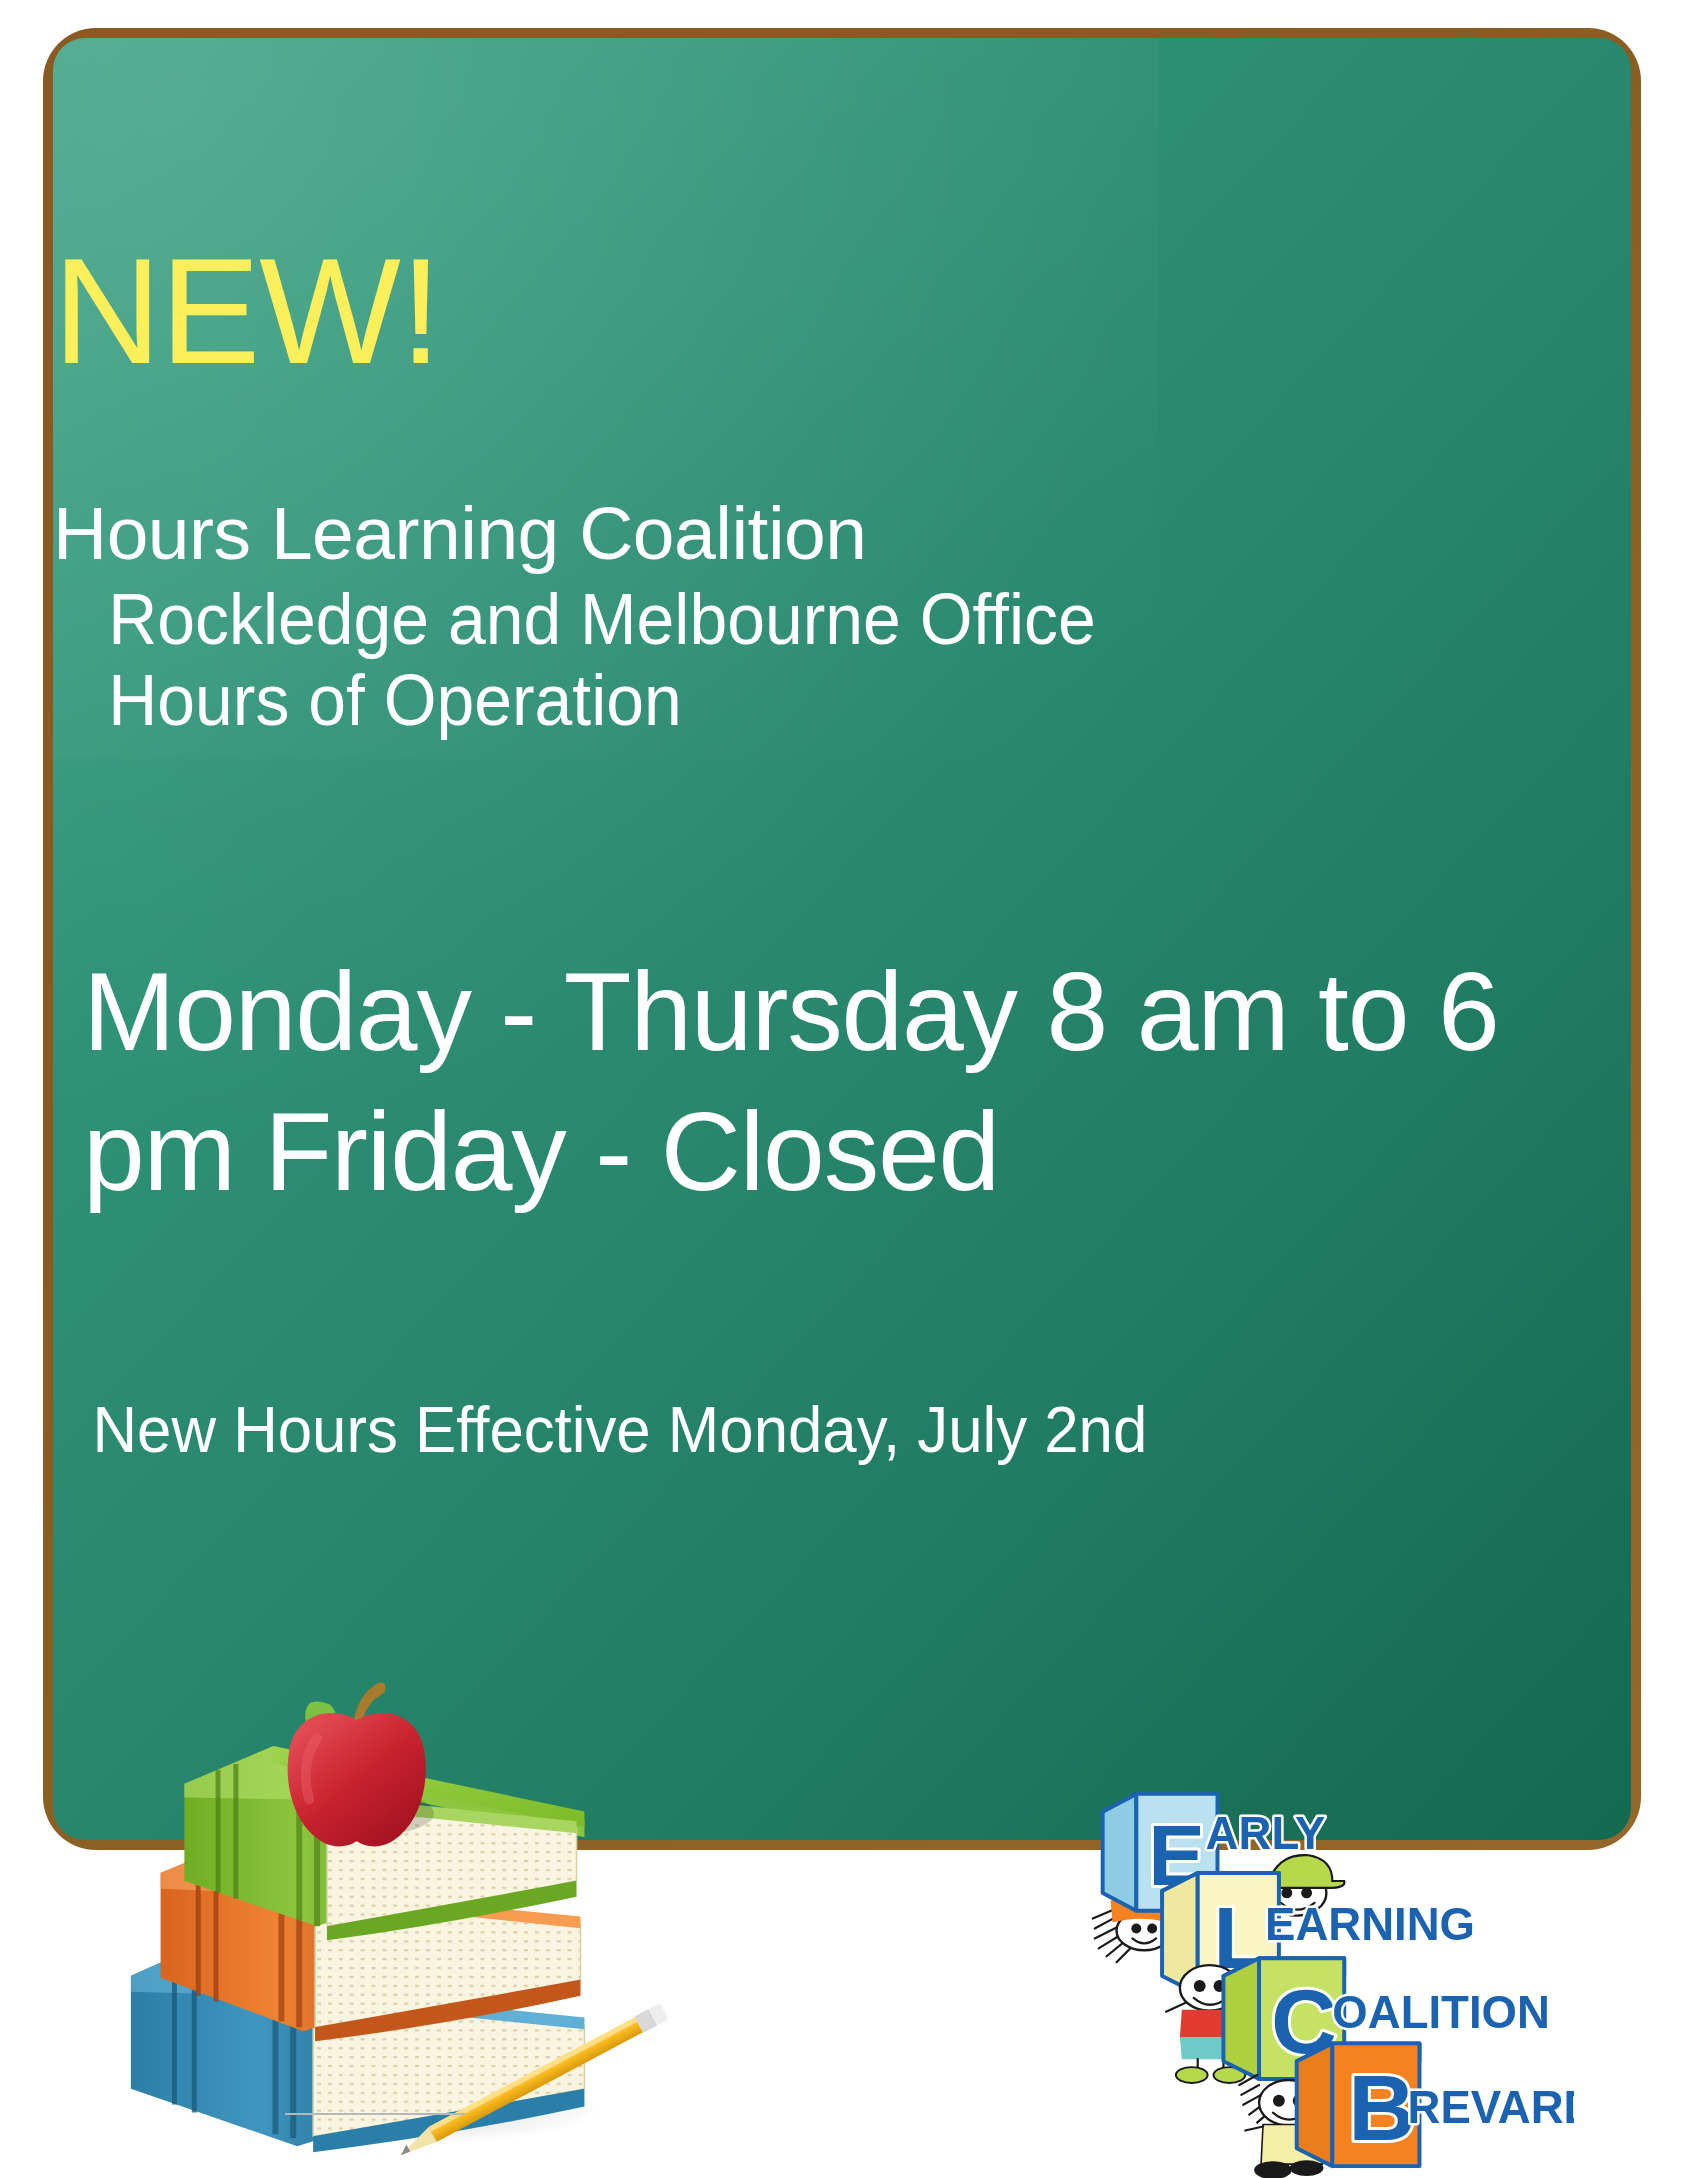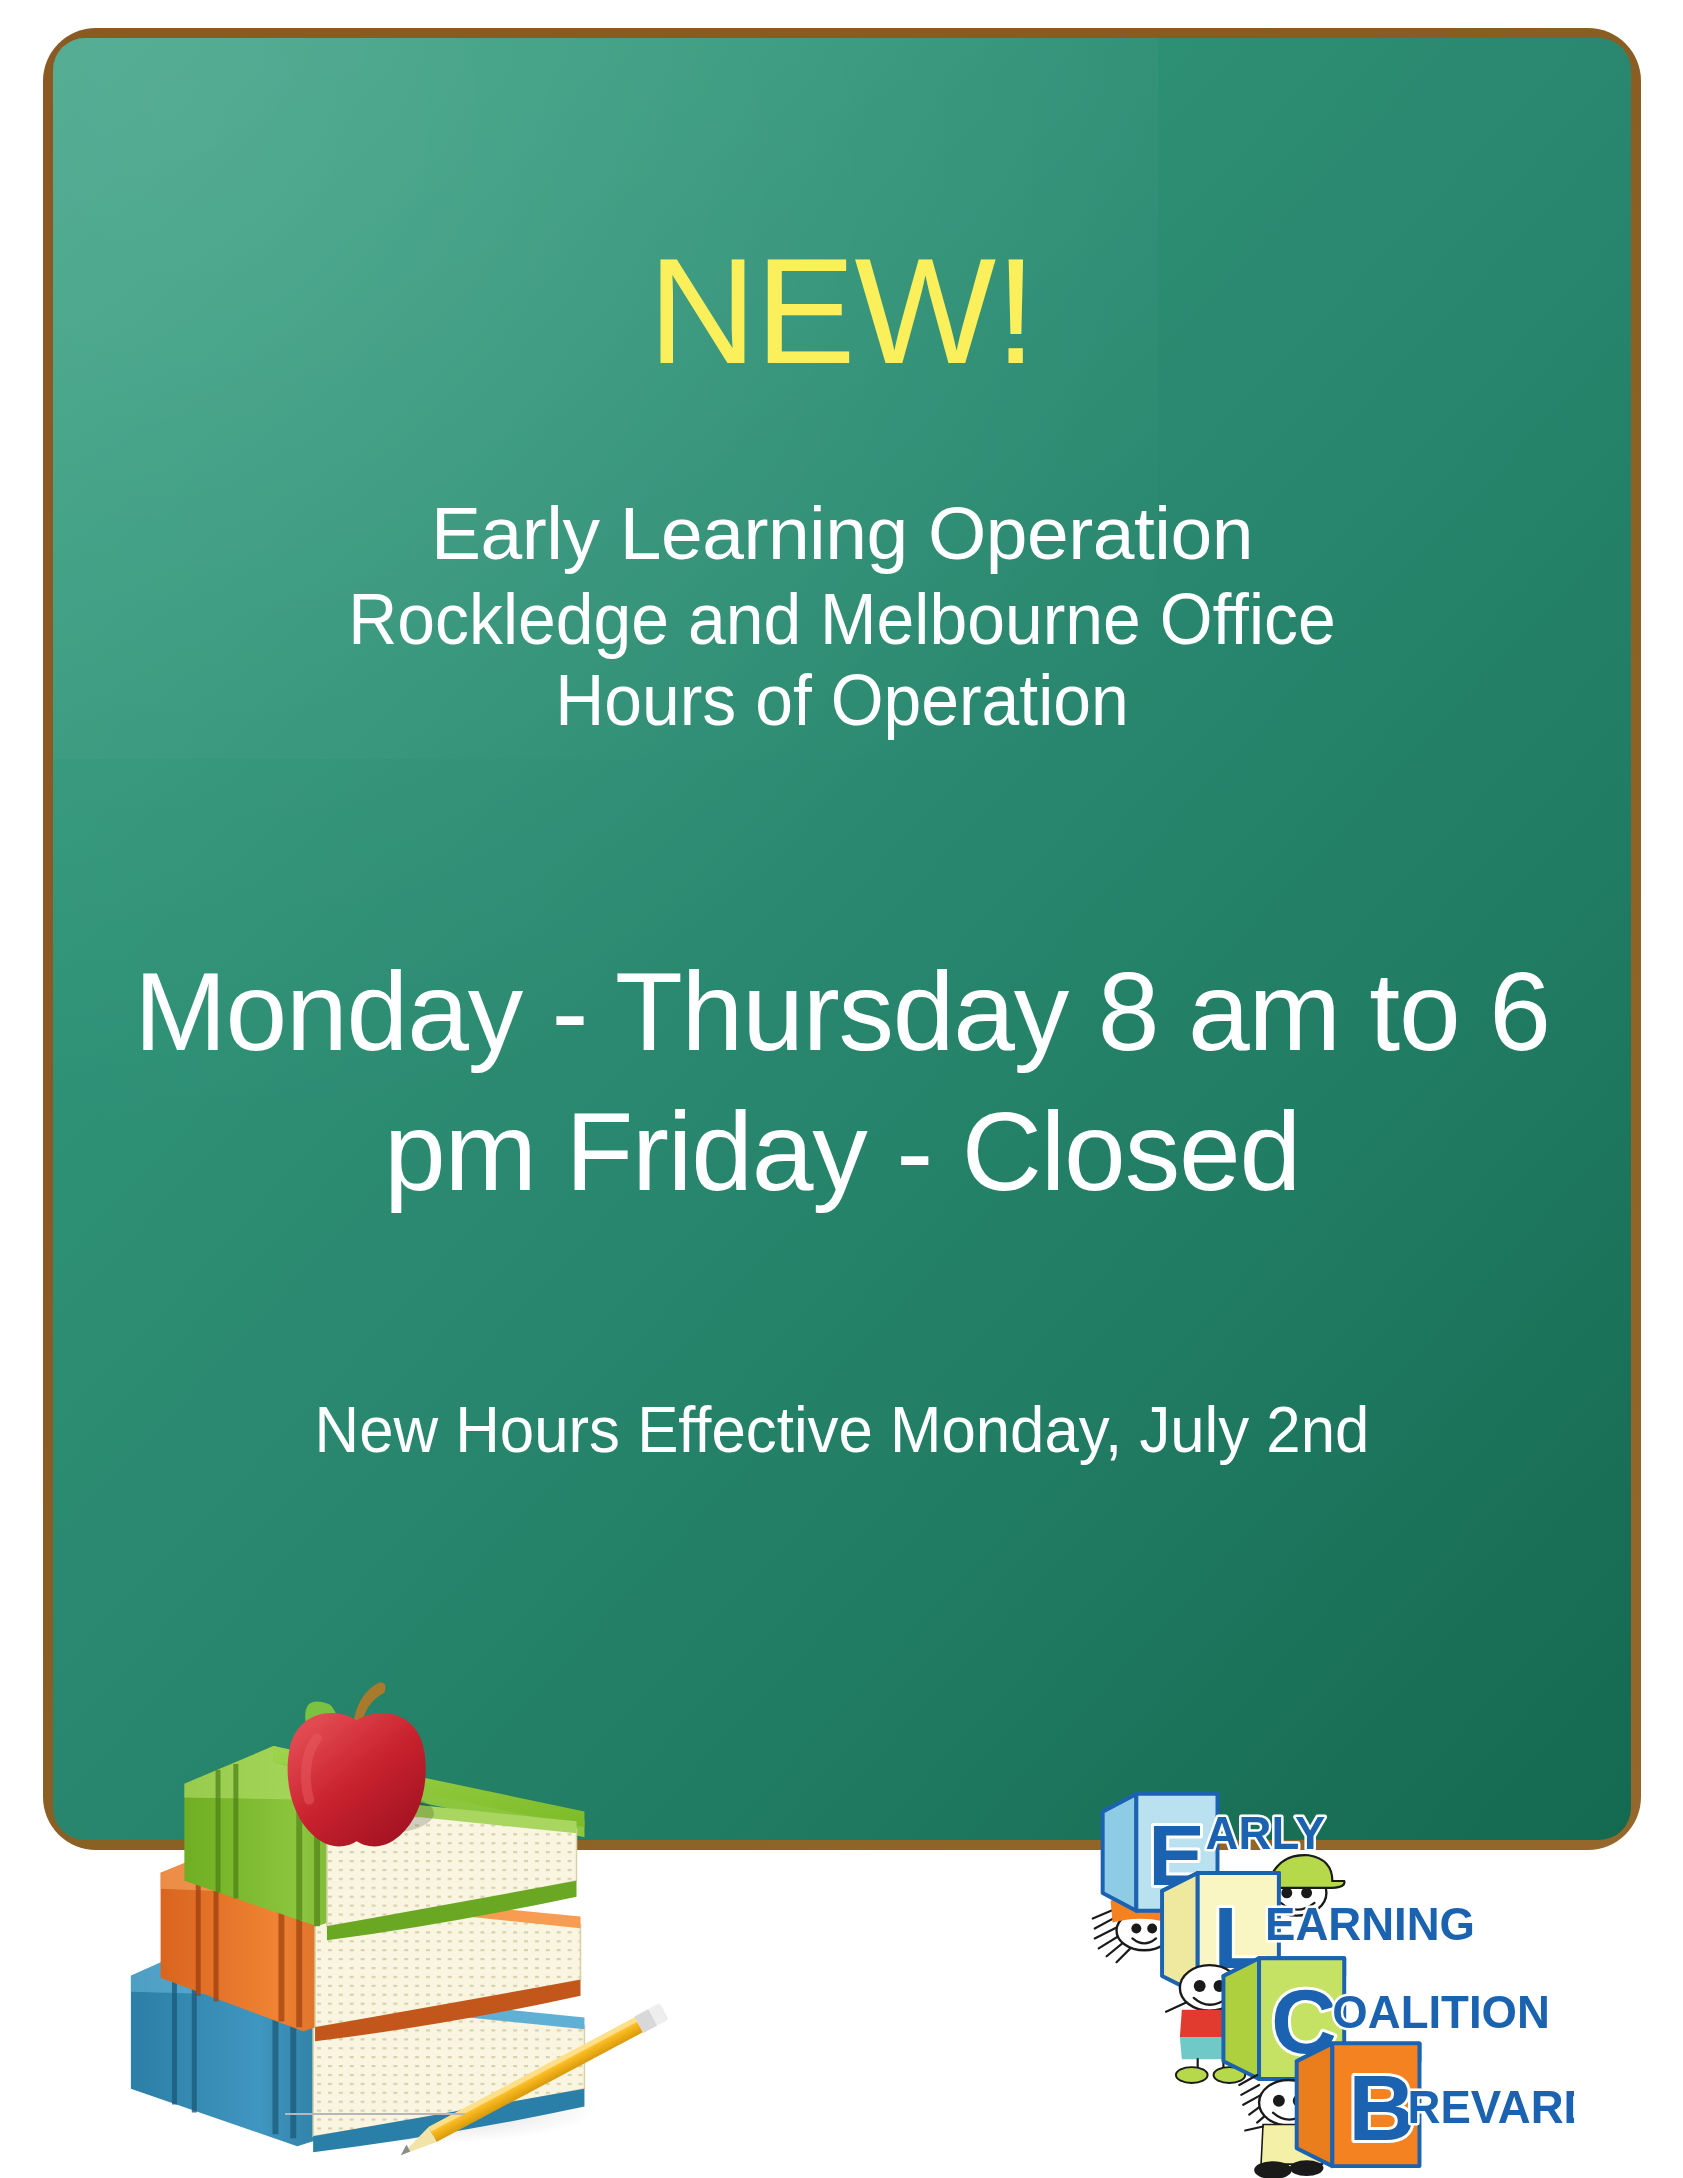--- a/index.html
+++ b/index.html
@@ -55,21 +55,21 @@
   }
   .board-gloss{
     position:absolute;left:0;top:0;width:70%;height:40%;
     background:linear-gradient(150deg,rgba(255,255,255,0.055),rgba(255,255,255,0));
     pointer-events:none;
   }
 
   
   .board-text{
     position:absolute;left:0;right:0;top:0;bottom:0;
-    text-align:center;
+    text-align:left;
   }
   #headline-new{
     position:absolute;left:0;right:0;top:198px;
     font-family:"Liberation Sans","DejaVu Sans",sans-serif;
     font-size:150px;line-height:1;
     color:#fbf05c;
     letter-spacing:-1px;
     font-weight:400;
   }
   #org-block{
@@ -132,21 +132,21 @@
   <div class="board-innerlip"></div>
 
   <div class="board-surface">
     <div class="board-gloss"></div>
 
     <div class="board-text">
 
       <div id="headline-new">NEW!</div>
 
       <div id="org-block">
-        <div id="org-name">Early Learning Operation</div>
+        <div id="org-name">Hours Learning Coalition</div>
         <div id="org-offices">Rockledge and Melbourne Office</div>
         <div id="org-hours-label">Hours of Operation</div>
       </div>
 
       <div id="hours-main">Monday - Thursday 8 am to 6 pm Friday - Closed</div>
 
       <div id="effective-note">New Hours Effective Monday, July 2nd</div>
 
     </div>
   </div>

